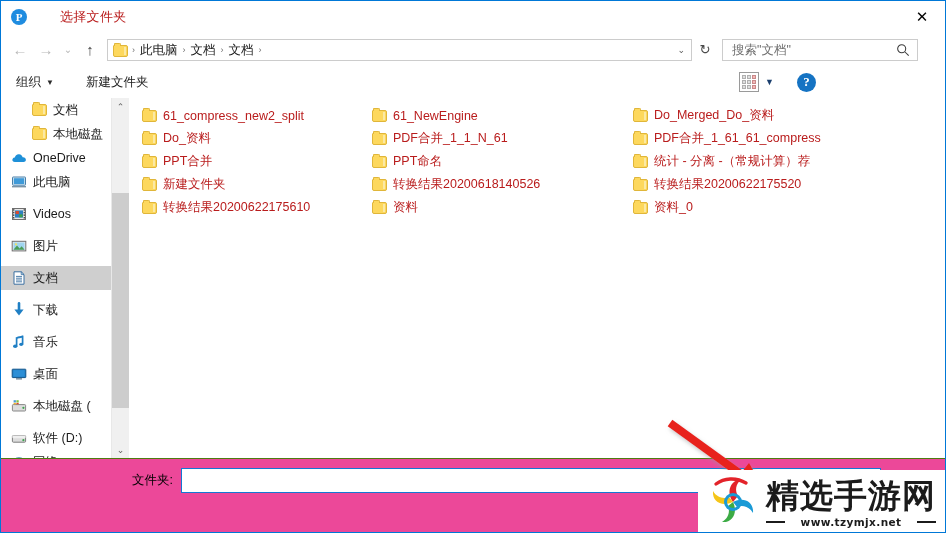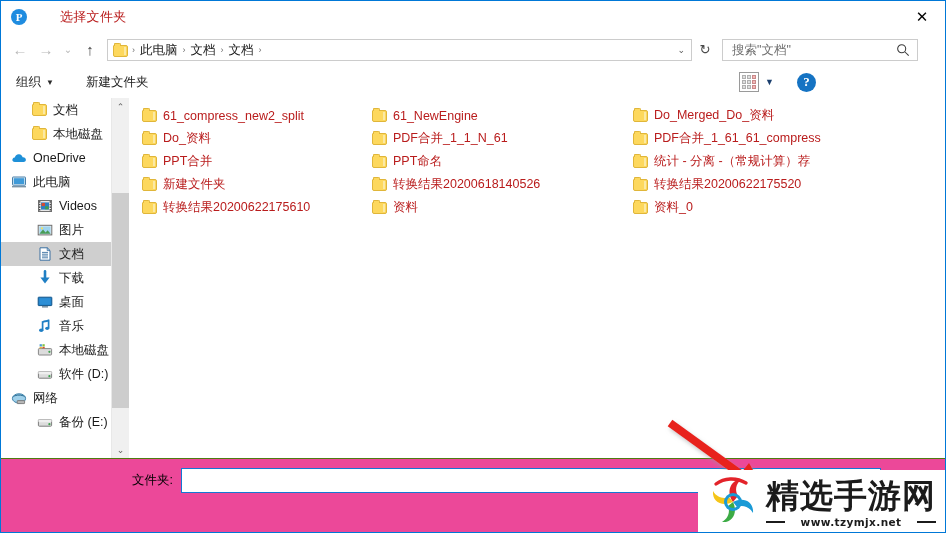--- a/index.html
+++ b/index.html
@@ -175,21 +175,21 @@
     white-space: nowrap; overflow: hidden;
   }
   .nav-item.selected { background: #cfcfcf; }
   .nav-ico {
     width: 16px; height: 16px; margin-right: 6px;
     flex: 0 0 16px; position: relative;
     display: flex; align-items: center; justify-content: center;
   }
   .ind-0 { padding-left: 10px; }
   .ind-1 { padding-left: 30px; }
-  .ind-2 { padding-left: 36px; }
+  .ind-2 { padding-left: 10px; margin-top: 8px; }
 
   
   .folder {
     width: 15px; height: 12px;
     background: #fdd85d;
     border: 1px solid #e0b63a;
     border-radius: 1px 2px 2px 2px;
     position: relative;
     box-sizing: border-box;
   }
@@ -463,38 +463,38 @@
             <svg viewBox="0 0 16 16" width="16" height="16">
               <path d="M8,1.4 L8,8.6" stroke="#1f7fc4" stroke-width="2.6" stroke-linecap="round"></path>
               <polygon points="3.4,7.6 12.6,7.6 8,13.4" fill="#1f7fc4"></polygon>
             </svg>
           </span>
           <span>下载</span>
         </div>
         <div class="nav-item ind-2">
           <span class="nav-ico">
             <svg viewBox="0 0 16 16" width="16" height="16">
-              <rect x="1.2" y="3.2" width="13.6" height="8.4" rx="0.5" fill="#1f7fc4" stroke="#12558c" stroke-width="1"></rect>
-              <rect x="2.4" y="4.2" width="11.2" height="6.4" fill="#2d8fd6"></rect>
-              <rect x="5" y="12.2" width="6" height="1.3" fill="#667f91"></rect>
-            </svg>
-          </span>
-          <span>桌面</span>
-        </div>
-        <div class="nav-item ind-2">
-          <span class="nav-ico">
-            <svg viewBox="0 0 16 16" width="16" height="16">
               <path d="M11.6,1.6 L11.6,10.2" stroke="#1f7fc4" stroke-width="1.7"></path>
               <path d="M11.6,1.6 C9.6,2.4 7,2.2 5.6,3.2 L5.6,5 C7,4 9.6,4.2 11.6,3.4 Z" fill="#1f7fc4"></path>
               <path d="M5.6,3.2 L5.6,12.2" stroke="#1f7fc4" stroke-width="1.7"></path>
               <ellipse cx="4.2" cy="12.3" rx="2.2" ry="1.7" fill="#1f7fc4"></ellipse>
               <ellipse cx="10.2" cy="10.3" rx="2" ry="1.6" fill="#1f7fc4"></ellipse>
             </svg>
           </span>
           <span>音乐</span>
+        </div>
+        <div class="nav-item ind-2">
+          <span class="nav-ico">
+            <svg viewBox="0 0 16 16" width="16" height="16">
+              <rect x="1.2" y="3.2" width="13.6" height="8.4" rx="0.5" fill="#1f7fc4" stroke="#12558c" stroke-width="1"></rect>
+              <rect x="2.4" y="4.2" width="11.2" height="6.4" fill="#2d8fd6"></rect>
+              <rect x="5" y="12.2" width="6" height="1.3" fill="#667f91"></rect>
+            </svg>
+          </span>
+          <span>桌面</span>
         </div>
         <div class="nav-item ind-2">
           <span class="nav-ico">
             <svg viewBox="0 0 16 16" width="16" height="16">
               <rect x="1.4" y="6.6" width="13.2" height="6.4" rx="0.8" fill="#dcdcdc" stroke="#888" stroke-width="1"></rect>
               <circle cx="12.4" cy="9.8" r="1.1" fill="#3da34d"></circle>
               <rect x="2.6" y="2.2" width="2.3" height="2.3" fill="#4a9bd4"></rect>
               <rect x="5.4" y="2.2" width="2.3" height="2.3" fill="#7fc141"></rect>
               <rect x="2.6" y="4.9" width="2.3" height="1.4" fill="#f0b429"></rect>
               <rect x="5.4" y="4.9" width="2.3" height="1.4" fill="#d94b2e"></rect>

